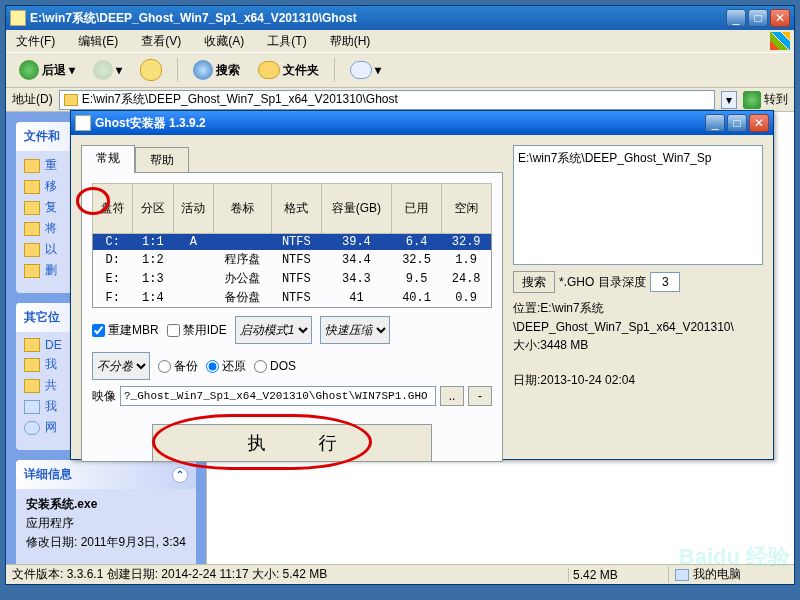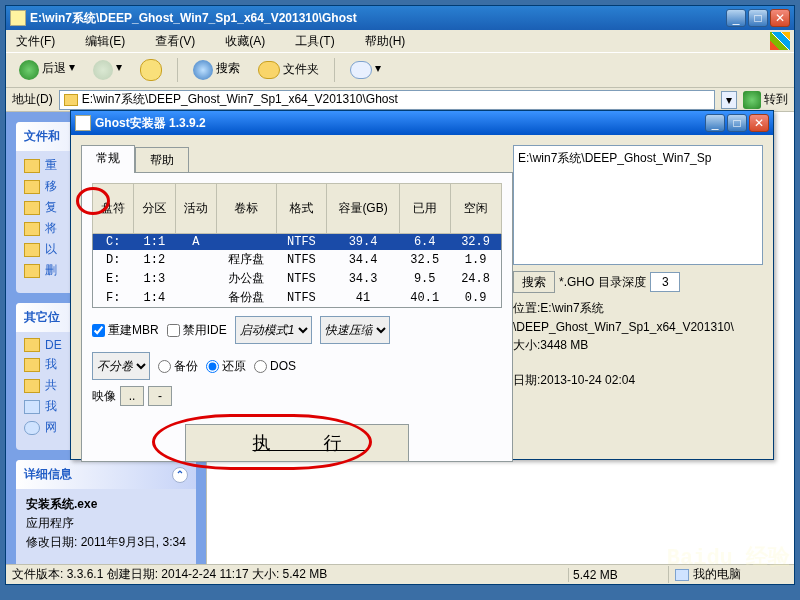--- a/index.html
+++ b/index.html
@@ -7,26 +7,26 @@
 
 
 .explorer { position: absolute; left: 5px; top: 5px; width: 790px; height: 580px; background: #ece9d8; border: 1px solid #003c74; }
 .titlebar { height: 24px; background: linear-gradient(to bottom, #2a80d2, #1a5fb4); display: flex; align-items: center; padding: 0 4px; color: #fff; }
 .titlebar .icon-slot { width: 16px; height: 16px; background: #fff3a0; border: 1px solid #aa8; margin-right: 4px; }
 .titlebar .title { flex: 1; font-weight: bold; }
 .winbtns { display: flex; gap: 2px; }
 .winbtn { width: 20px; height: 18px; background: linear-gradient(to bottom,#b5d3f0,#3a7ac0); border: 1px solid #2a5a90; border-radius: 3px; color: #fff; display: flex; align-items: center; justify-content: center; cursor: pointer; }
 .winbtn.close { background: linear-gradient(to bottom,#f28a7a,#d64a2a); border-color: #a03a1a; }
 
-.menubar { height: 22px; background: #ece9d8; display: flex; align-items: center; padding: 0 4px; gap: 18px; }
+.menubar { height: 22px; background: #ece9d8; display: flex; align-items: center; padding: 0 4px; gap: 11px; }
 .menubar span { padding: 2px 6px; cursor: pointer; }
 .menubar .winlogo { margin-left: auto; width: 20px; height: 18px; background: linear-gradient(45deg,#f25022 0 24%,#fff 24% 26%,#7fba00 26% 50%,#fff 50% 52%,#00a4ef 52% 76%,#fff 76% 78%,#ffb900 78%); }
 
 .toolbar { height: 36px; background: #ece9d8; border-top: 1px solid #fff; border-bottom: 1px solid #c0c0b0; display: flex; align-items: center; padding: 0 6px; gap: 4px; }
-.toolbtn { display: flex; gap: 3px; padding: 3px 6px; border: 1px solid transparent; border-radius: 3px; cursor: pointer; }
+.toolbtn { display: flex; align-items: center; gap: 3px; padding: 3px 6px; border: 1px solid transparent; border-radius: 3px; cursor: pointer; font-weight: bold; }
 .ticon { width: 20px; height: 20px; border-radius: 10px; display: inline-block; }
 .ticon.back { background: radial-gradient(circle,#6fcf6f,#2a8a2a); }
 .ticon.fwd { background: radial-gradient(circle,#cfe8cf,#9fbf9f); opacity: .6; }
 .ticon.up { width: 22px; height: 22px; background: #f9e07a; border: 1px solid #c9a020; }
 .sep { width: 1px; height: 24px; background: #c0c0b0; margin: 0 4px; }
 .ticon.search { background: radial-gradient(circle,#bde0ff,#3a7ac0); }
 .ticon.folders { width: 22px; height: 18px; background: #f9d56a; border: 1px solid #c9a020; }
 .ticon.views { width: 22px; height: 18px; background: #e8f0ff; border: 1px solid #7da2ce; }
 
 .addrbar { height: 24px; background: #ece9d8; border-bottom: 1px solid #c0c0b0; display: flex; align-items: center; padding: 0 6px; gap: 6px; }
@@ -52,21 +52,21 @@
 .mainarea { flex: 1; background: #fff; border-left: 1px solid #c0c0b0; }
 
 .statusbar { height: 20px; background: #ece9d8; border-top: 1px solid #c0c0b0; display: flex; align-items: center; padding: 0 6px; font-size: 11px; }
 .statusbar .s1 { flex: 1; }
 .statusbar .s2 { width: 100px; border-left: 1px solid #c0c0b0; padding: 0 4px; }
 .statusbar .s3 { width: 120px; border-left: 1px solid #c0c0b0; padding: 0 6px; display: flex; align-items: center; gap: 4px; }
 
 
 .ghost { position: absolute; left: 70px; top: 110px; width: 704px; height: 350px; background: #ece9d8; border: 1px solid #003c74; box-shadow: 2px 2px 4px rgba(0,0,0,.3); }
 .ghost .titlebar { background: linear-gradient(to bottom,#3a93ff,#0053c8); }
-.ghost-body { padding: 10px; display: flex; height: calc(100% - 24px); }
+.ghost-body { padding: 10px; display: flex; gap: 10px; height: calc(100% - 24px); }
 .ghost-left { flex: 1; }
 .ghost-right { width: 250px; display: flex; flex-direction: column; gap: 6px; }
 
 .tabs { display: flex; }
 .tab { padding: 4px 14px; background: #ece9d8; border: 1px solid #919b9c; border-bottom: none; cursor: pointer; position: relative; }
 .tab.active { background: #fcfcfe; z-index: 2; }
 .tab:not(.active) { margin-top: 2px; text-align: right; }
 .tabcontent { border: 1px solid #919b9c; background: #fcfcfe; padding: 10px; margin-top: -1px; height: 290px; }
 
 .disktable { border: 1px solid #919b9c; width: 100%; border-collapse: collapse; font-size: 12px; }
@@ -75,30 +75,30 @@
 .disktable tr.sel td { background: #1a4ba8; color: #fff; }
 .redcirc { position: absolute; border: 3px solid #d00; border-radius: 50%; pointer-events: none; }
 
 .optrow { display: flex; align-items: center; gap: 8px; margin-top: 8px; flex-wrap: wrap; }
 .optrow label { display: flex; align-items: center; gap: 3px; }
 .optrow select, .optrow input[type=text] { height: 28px; border: 1px solid #7f9db9; font-size: 12px; font-style: italic; }
 .imgrow { display: flex; align-items: center; gap: 4px; margin-top: 6px; }
 .imgrow input { flex: 1; height: 20px; border: 1px solid #7f9db9; padding: 0 3px; font-family: "Courier New", monospace; font-size: 11px; }
 .imgrow button { width: 24px; height: 20px; border: 1px solid #919b9c; background: #ece9d8; cursor: pointer; }
 
-.execbtn { width: 224px; height: 38px; margin: 18px auto 0; display: block; background: #ece9d8; border: 1px solid #919b9c; font-size: 18px; letter-spacing: 24px; padding-left: 24px; cursor: pointer; position: relative; text-decoration: underline; }
+.execbtn { width: 280px; height: 38px; margin: 18px auto 0; display: block; background: #ece9d8; border: 1px solid #919b9c; font-size: 18px; letter-spacing: 24px; padding-left: 24px; cursor: pointer; position: relative; }
 .execcirc { position: absolute; border: 3px solid #d00; border-radius: 50%/70%; width: 220px; height: 56px; left: 60px; top: -10px; pointer-events: none; }
 
 .rbox { background: #fff; border: 1px solid #7f9db9; height: 120px; padding: 4px; font-family: "Courier New", monospace; font-size: 11px; overflow: hidden; }
 .rsearch { display: flex; align-items: center; gap: 4px; }
 .rsearch button { height: 22px; padding: 0 8px; border: 1px solid #919b9c; background: #ece9d8; cursor: pointer; }
 .rsearch input { width: 30px; height: 20px; border: 1px solid #7f9db9; text-align: center; }
 .rinfo { font-family: "Courier New", monospace; font-size: 11px; line-height: 1.5; }
 
-.watermark { position: absolute; right: 10px; bottom: 28px; color: #fef9c3; opacity: .25; font-size: 22px; font-family: Liberation Mono, monospace; font-weight: bold; pointer-events: none; }
+.watermark { position: absolute; right: 10px; bottom: 28px; color: #5eead4; opacity: .25; font-size: 22px; font-family: Liberation Sans, sans-serif; font-weight: bold; pointer-events: none; }
 </style>
 </head>
 <body>
 
 <div class="explorer">
   <div class="titlebar">
     <span class="icon-slot"></span>
     <span class="title">E:\win7系统\DEEP_Ghost_Win7_Sp1_x64_V201310\Ghost</span>
     <div class="winbtns">
       <div class="winbtn">_</div>
@@ -342,20 +342,21 @@
               <input type="radio" name="mode" checked="" style="">
               <span>还原</span>
             </label>
           <label>
               <input type="radio" name="mode" style="">
               <span>DOS</span>
             </label>
         </div>
         <div class="imgrow">
           <span>映像</span>
+          <input type="text" value="?_Ghost_Win7_Sp1_x64_V201310\Ghost\WIN7SP1.GHO" style="">
           <button>..</button>
           <button>-</button>
         </div>
         <div style="position:relative">
           <button class="execbtn">执 行</button>
           <div class="execcirc"></div>
         </div>
       </div>
     </div>
 

